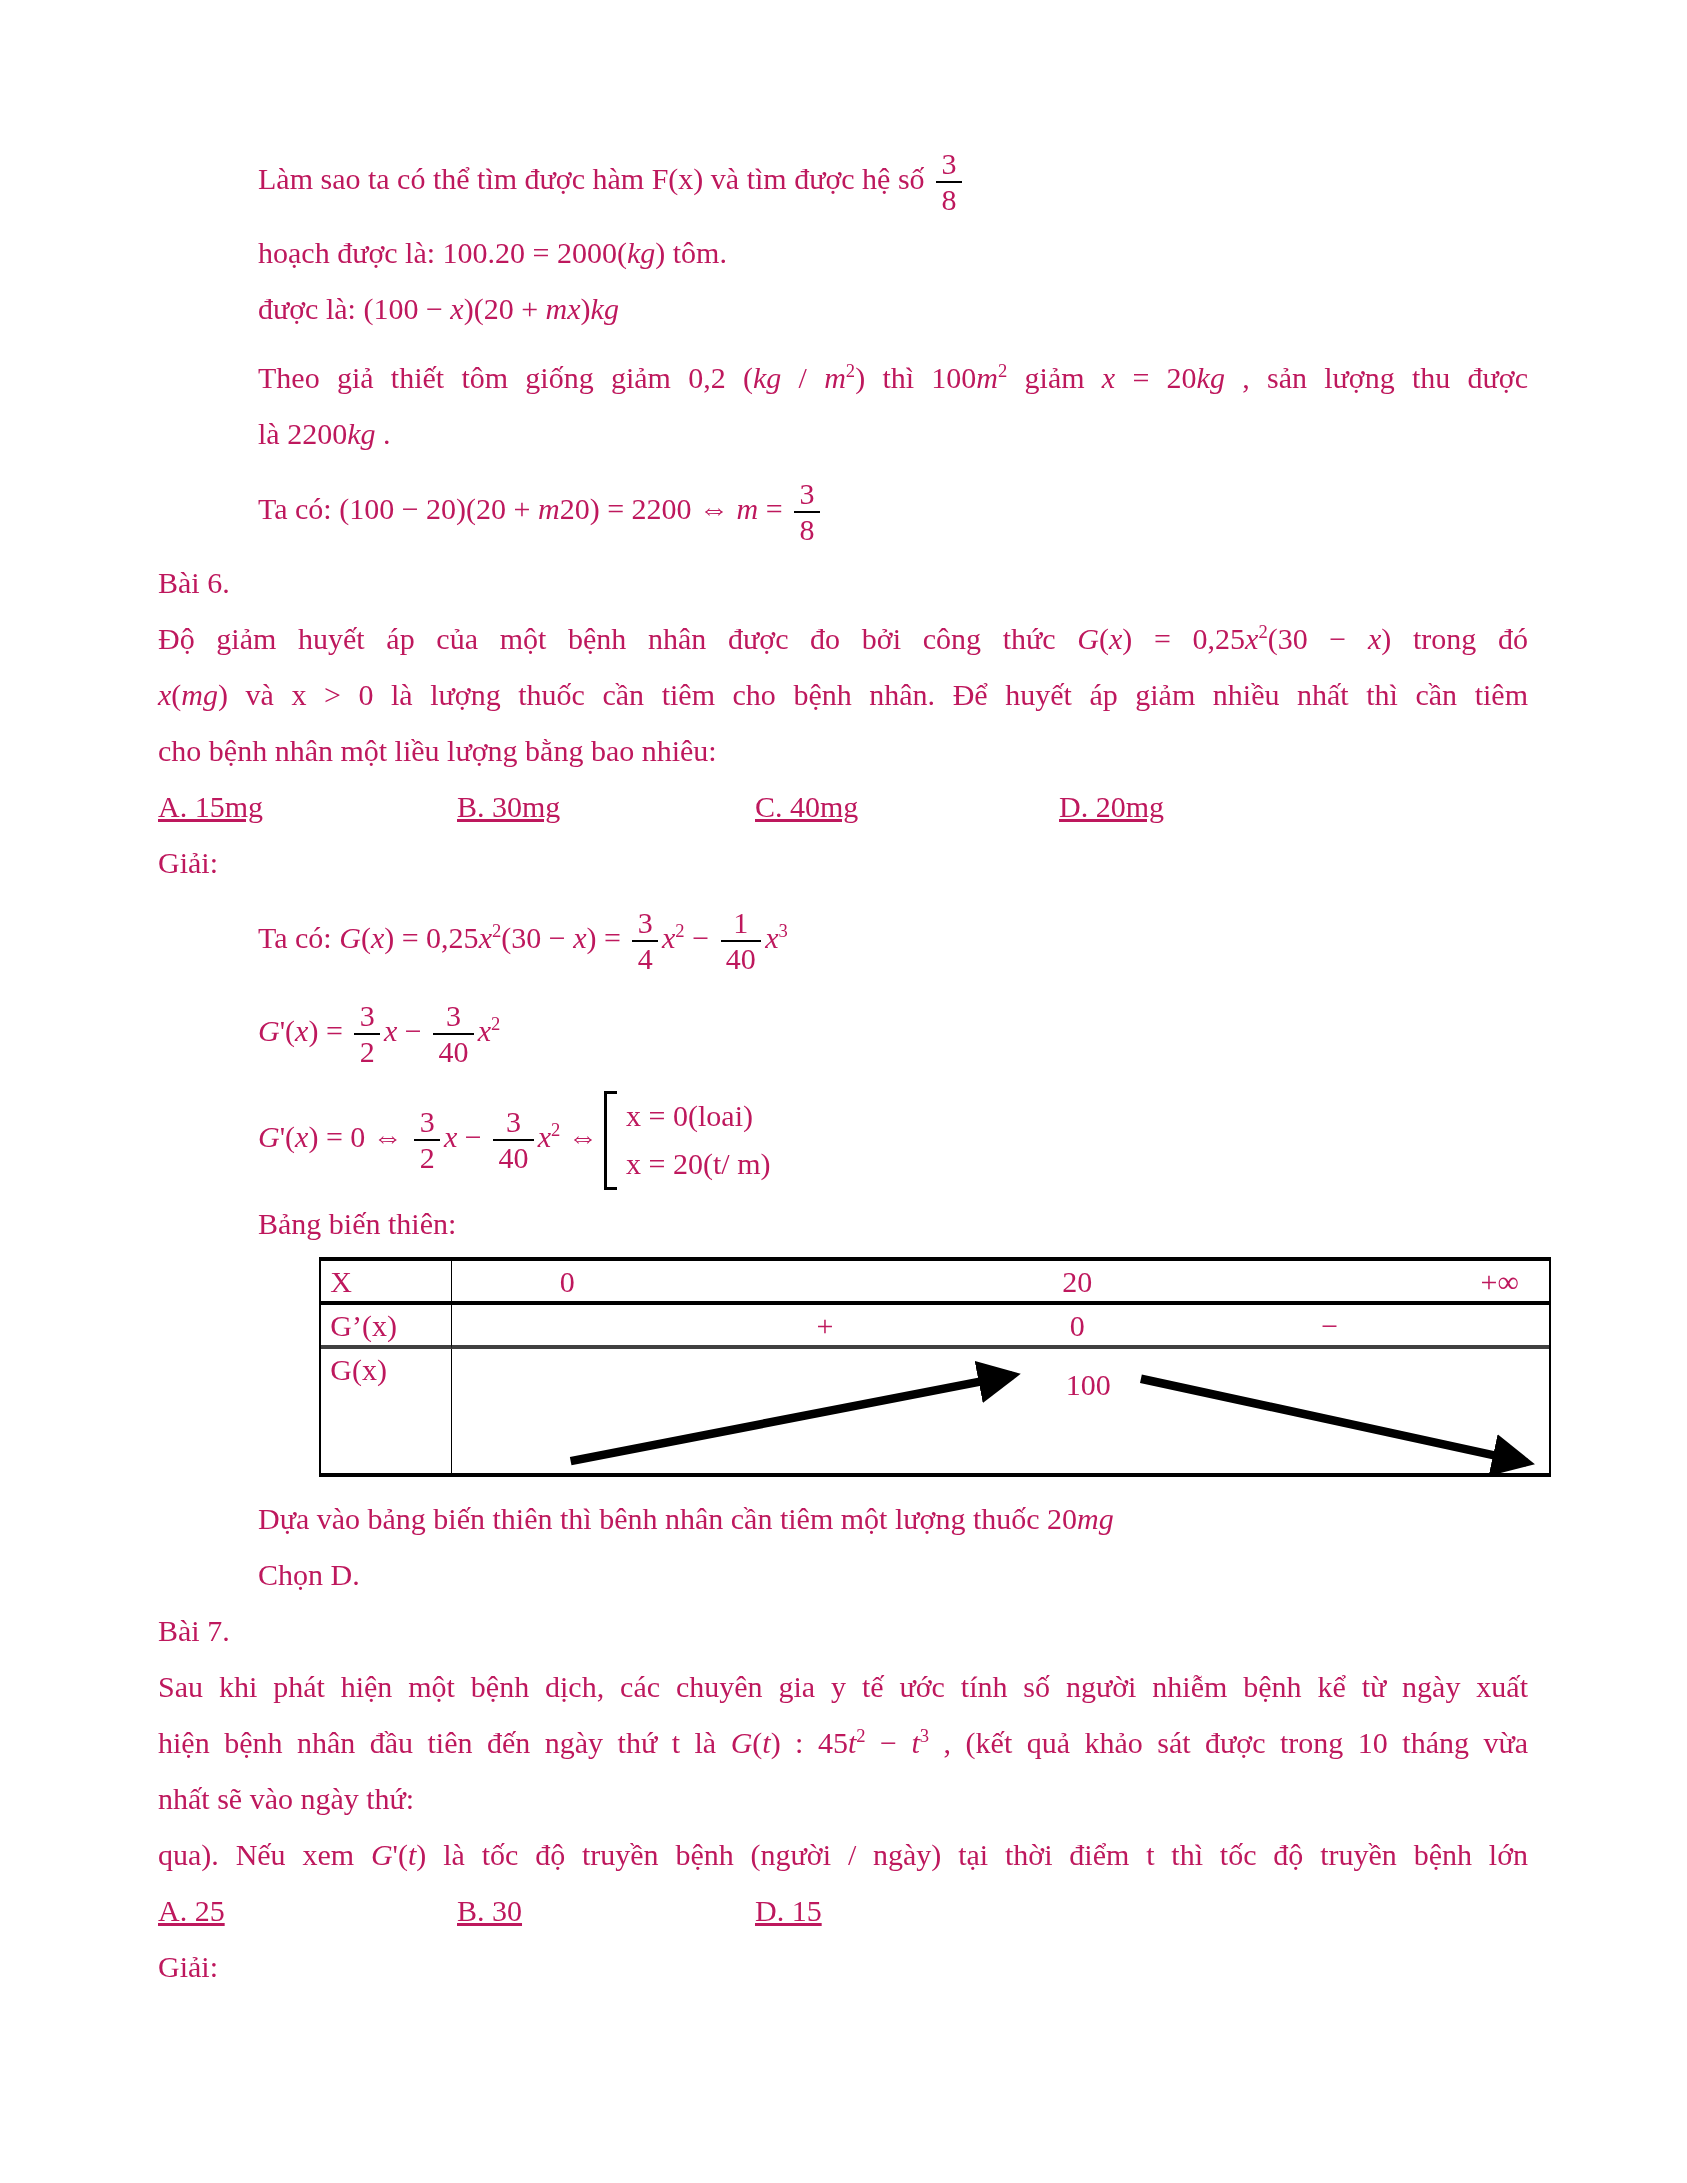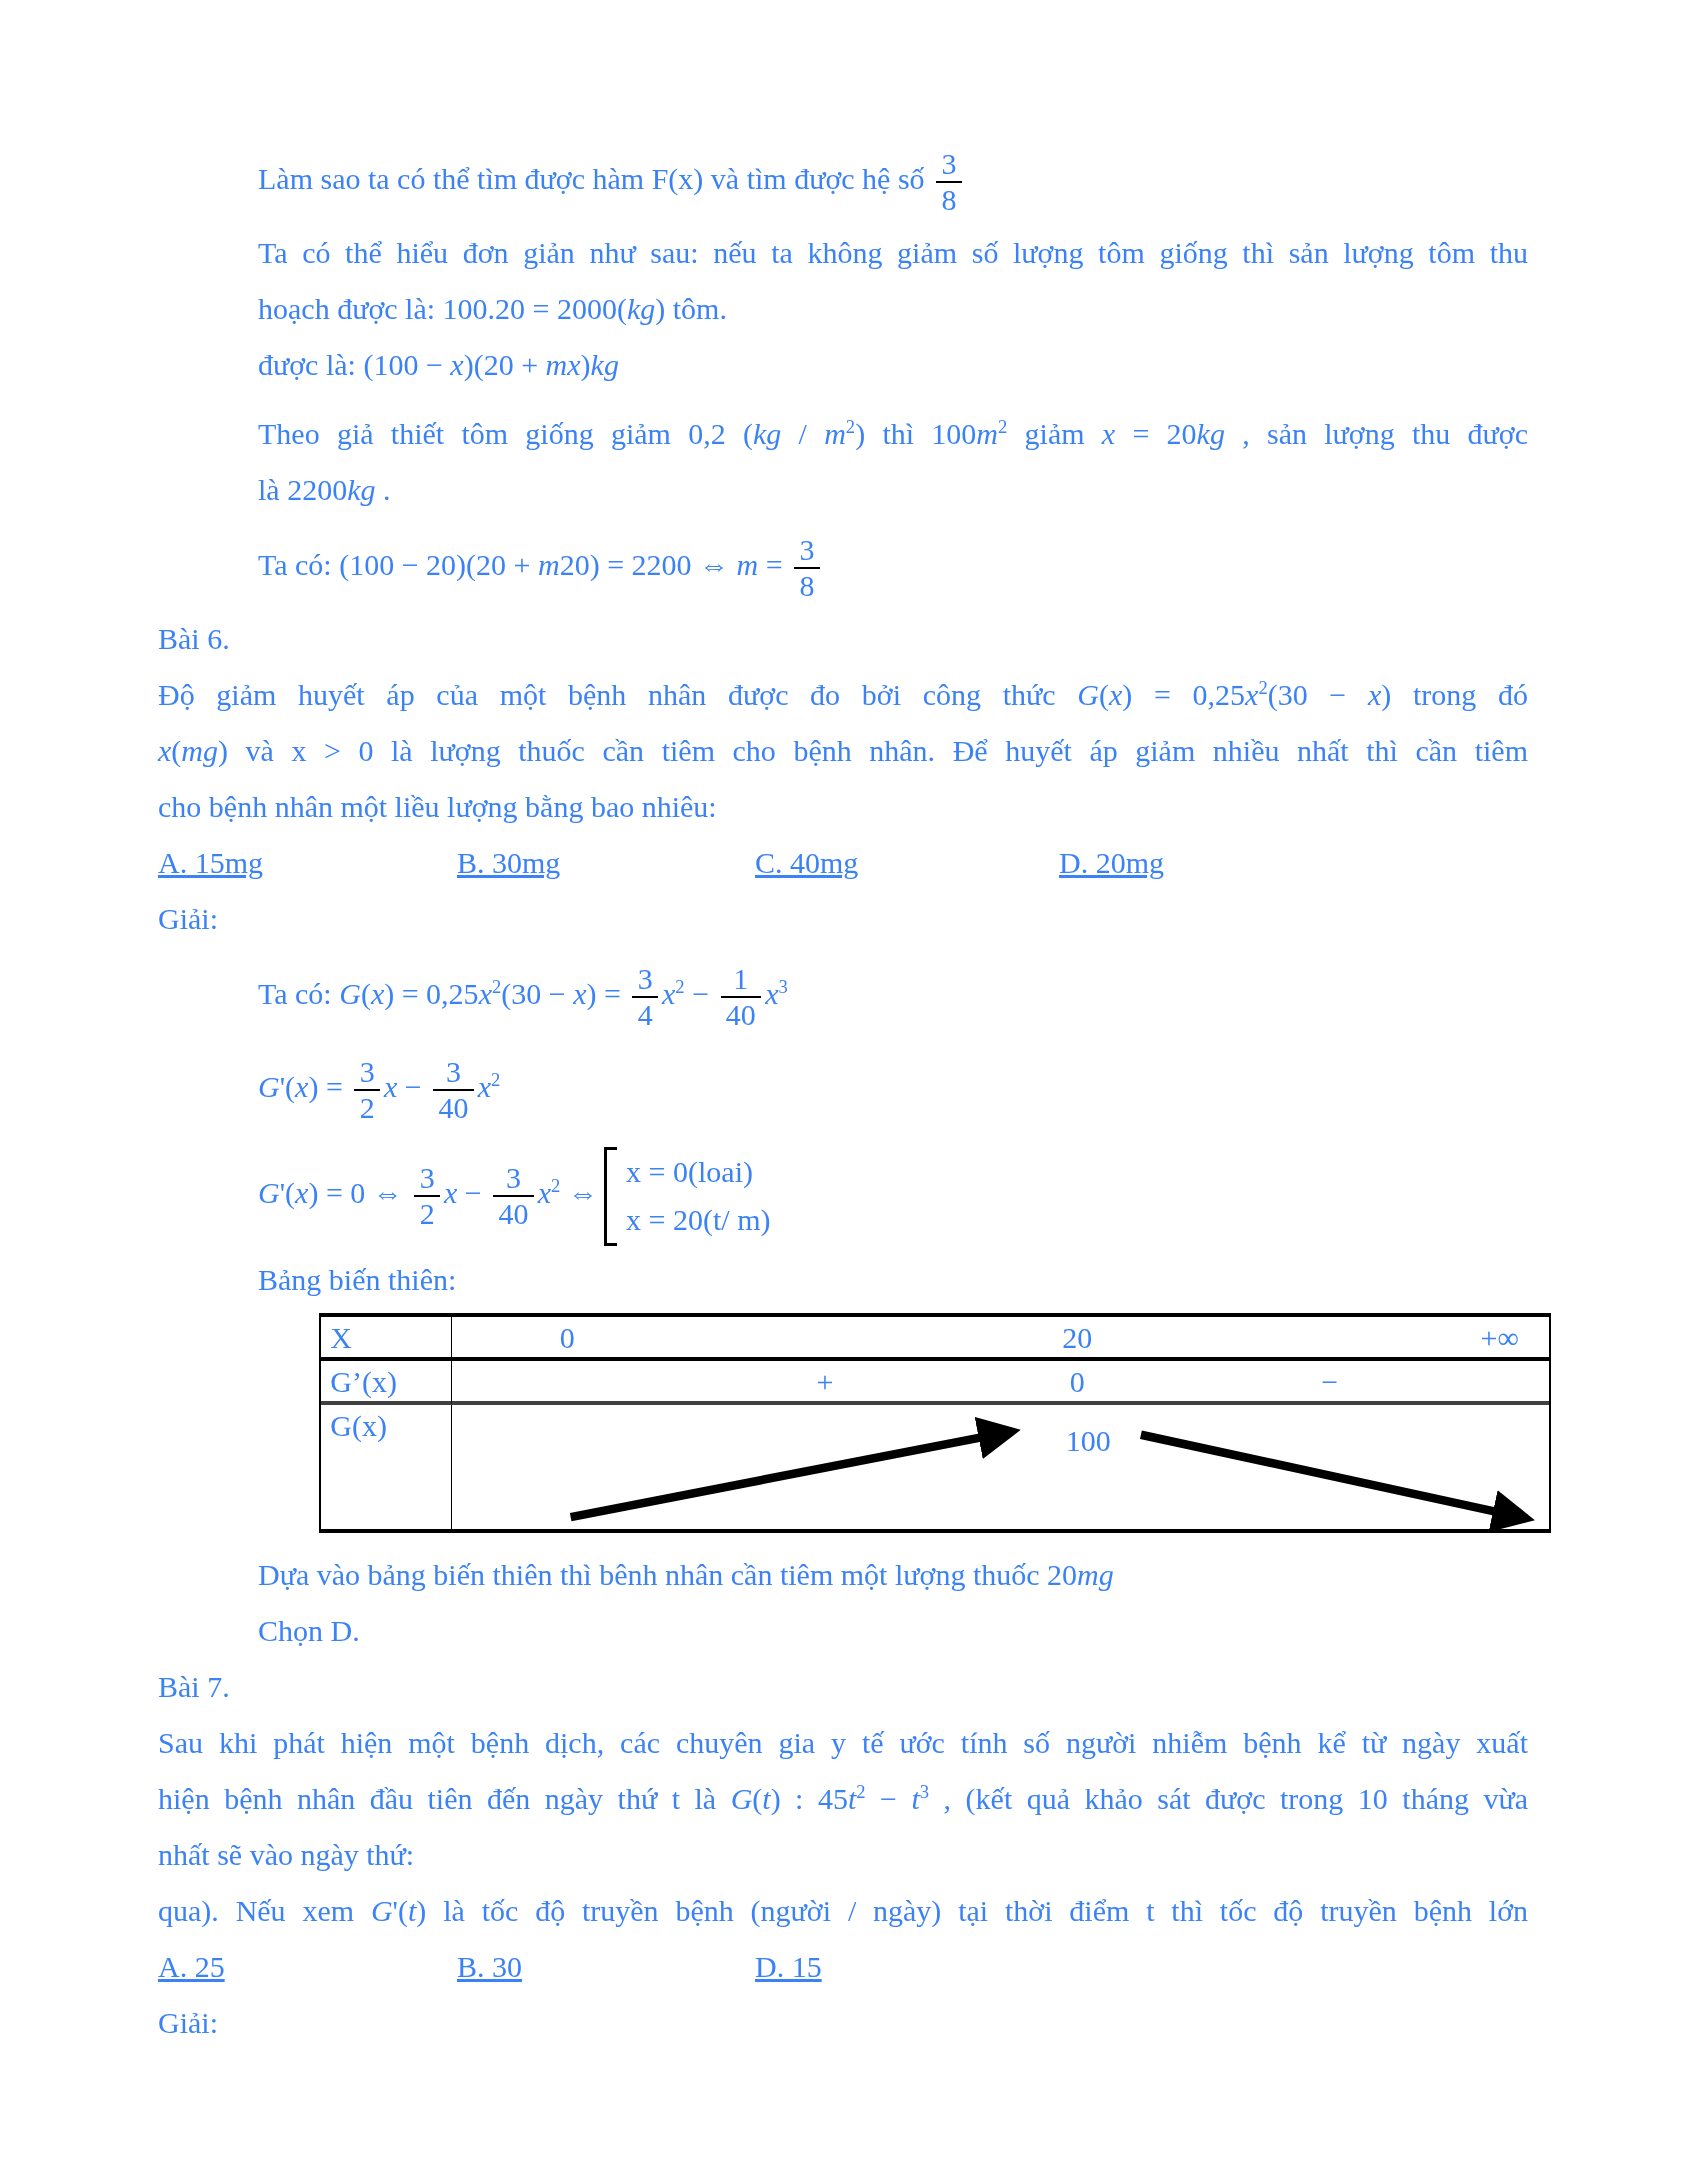--- a/index.html
+++ b/index.html
@@ -1,19 +1,19 @@
 <!DOCTYPE html>
 <html style="font-size:10.6px"><head>
 <meta charset="utf-8">
 <style>
   html,body{margin:0;padding:0;background:#888;}
   .page{
     position:relative;
     width:1687px;height:2183px;
-    background:#ffffff;color:#3b82f6;
+    background:#ffffff;color:#be185d;
     font-family:"Liberation Serif","DejaVu Serif",serif;
     font-size:30px;
     box-sizing:border-box;
     padding:132px 159px 0 158px;
     overflow:hidden;
   }
   .line{line-height:56px;white-space:nowrap;}
   .ind{padding-left:100px;}
   .just{text-align:justify;text-align-last:justify;white-space:normal;}
   .tallline{line-height:93px;height:93px;}
@@ -52,21 +52,20 @@
 </style>
 </head>
 <body>
 
 <div class="page">
 
   <div class="line ind tallline"><span>Làm sao ta có thể tìm được hàm F(x) và tìm được hệ số </span><span class="frac">
         <span class="num">3</span>
         <span class="den">8</span>
       </span></div>
-  <div class="line ind just"><span>Ta có thể hiểu đơn giản như sau: nếu ta không giảm số lượng tôm giống thì sản lượng tôm thu</span></div>
   <div class="line ind"><span>hoạch được là: 100.20 = 2000(</span><span class="it">kg</span><span>) tôm.</span></div>
   <div class="line ind"><span>được là: (100 − </span><span class="it">x</span><span>)(20 + </span><span class="it">mx</span><span>)</span><span class="it">kg</span></div>
   <div class="line ind just mt20"><span>Theo giả thiết tôm giống giảm 0,2 (</span><span class="it">kg</span><span> / </span><span class="it">m</span><sup>2</sup><span>) thì 100</span><span class="it">m</span><sup>2</sup><span> giảm </span><span class="it">x</span><span> = 20</span><span class="it">kg</span><span> , sản lượng thu được</span></div>
   <div class="line ind"><span>là 2200</span><span class="it">kg</span><span> .</span></div>
   <div class="line ind tallline"><span>Ta có: (100 − 20)(20 + </span><span class="it">m</span><span>20) = 2200 ⇔ </span><span class="it">m</span><span> = </span><span class="frac">
         <span class="num">3</span>
         <span class="den">8</span>
       </span></div>
 
   <div class="line"><span>Bài 6.</span></div>

